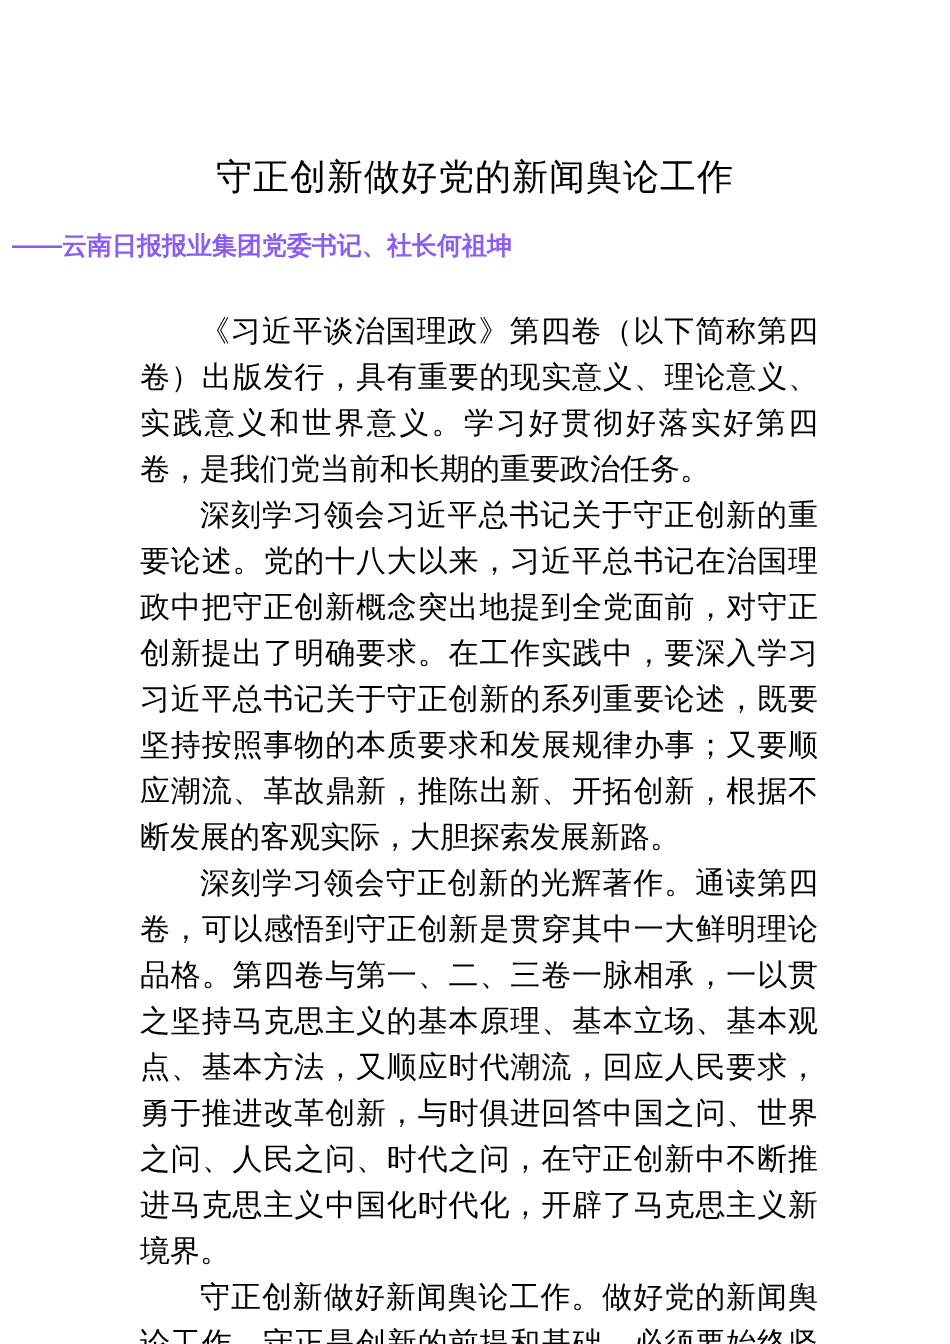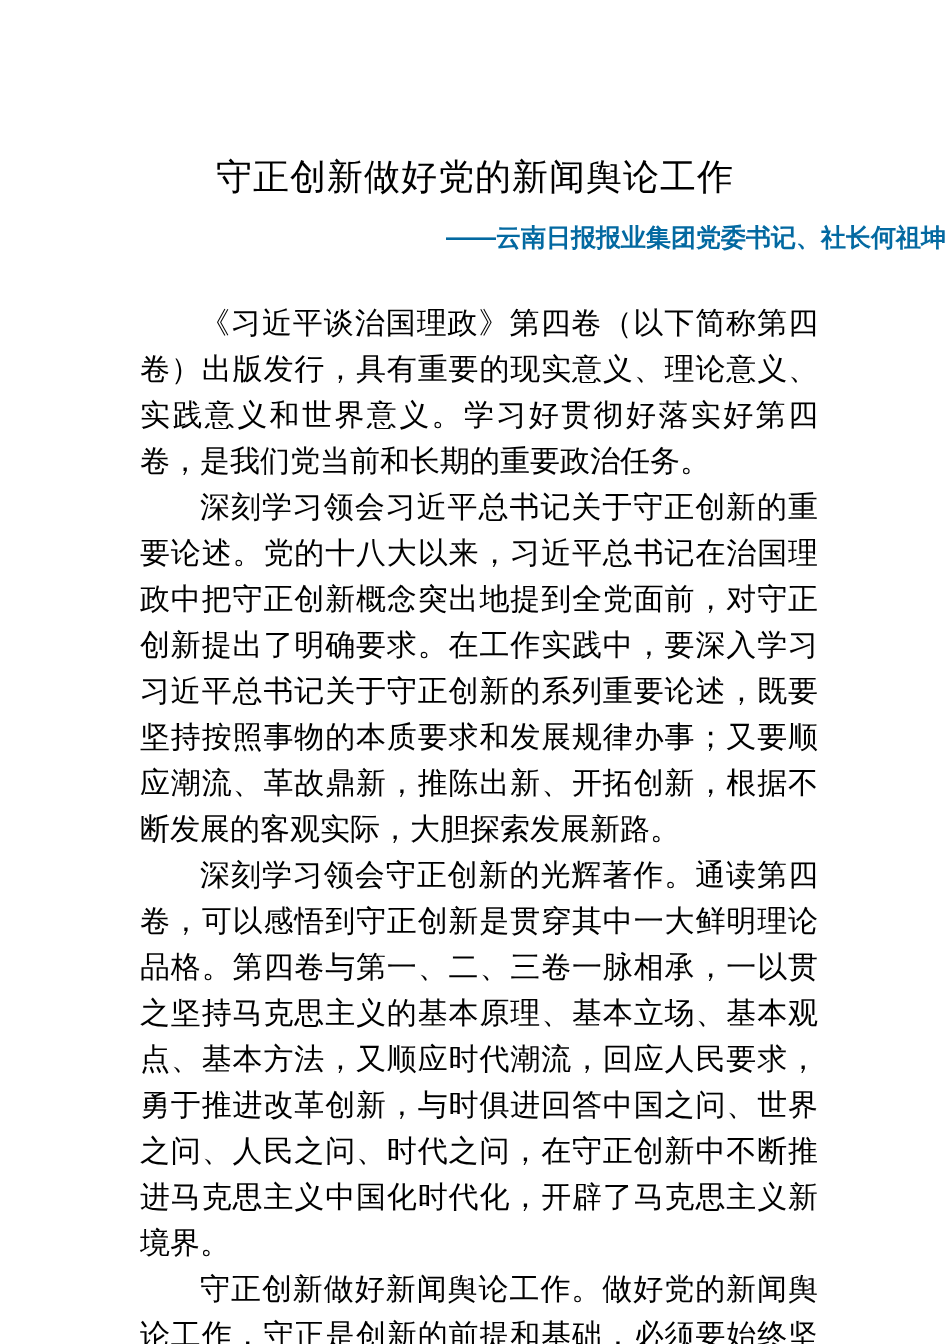--- a/index.html
+++ b/index.html
@@ -21,28 +21,28 @@
     padding-top: 156px;
     text-align: center;
     font-family: "Liberation Serif", "DejaVu Serif", serif;
     font-weight: 400;
     font-size: 36px;
     line-height: 42px;
     letter-spacing: 1px;
     color: #000000;
   }
   .doc-subtitle {
-    margin: 4px;
+    margin: 12px;
     padding-top: 20px;
-    text-align: right;
+    text-align: left;
     font-family: "Liberation Sans", "DejaVu Sans", sans-serif;
     font-weight: 700;
     font-size: 25px;
     line-height: 30px;
-    color: #0369a1;
+    color: #8b5cf6;
   }
   .doc-body {
     margin: 48px 0 0 140px;
     width: 678px;
     font-size: 30px;
     line-height: 46px;
     text-align: justify;
     text-justify: inter-ideograph;
     color: #000000;
   }

